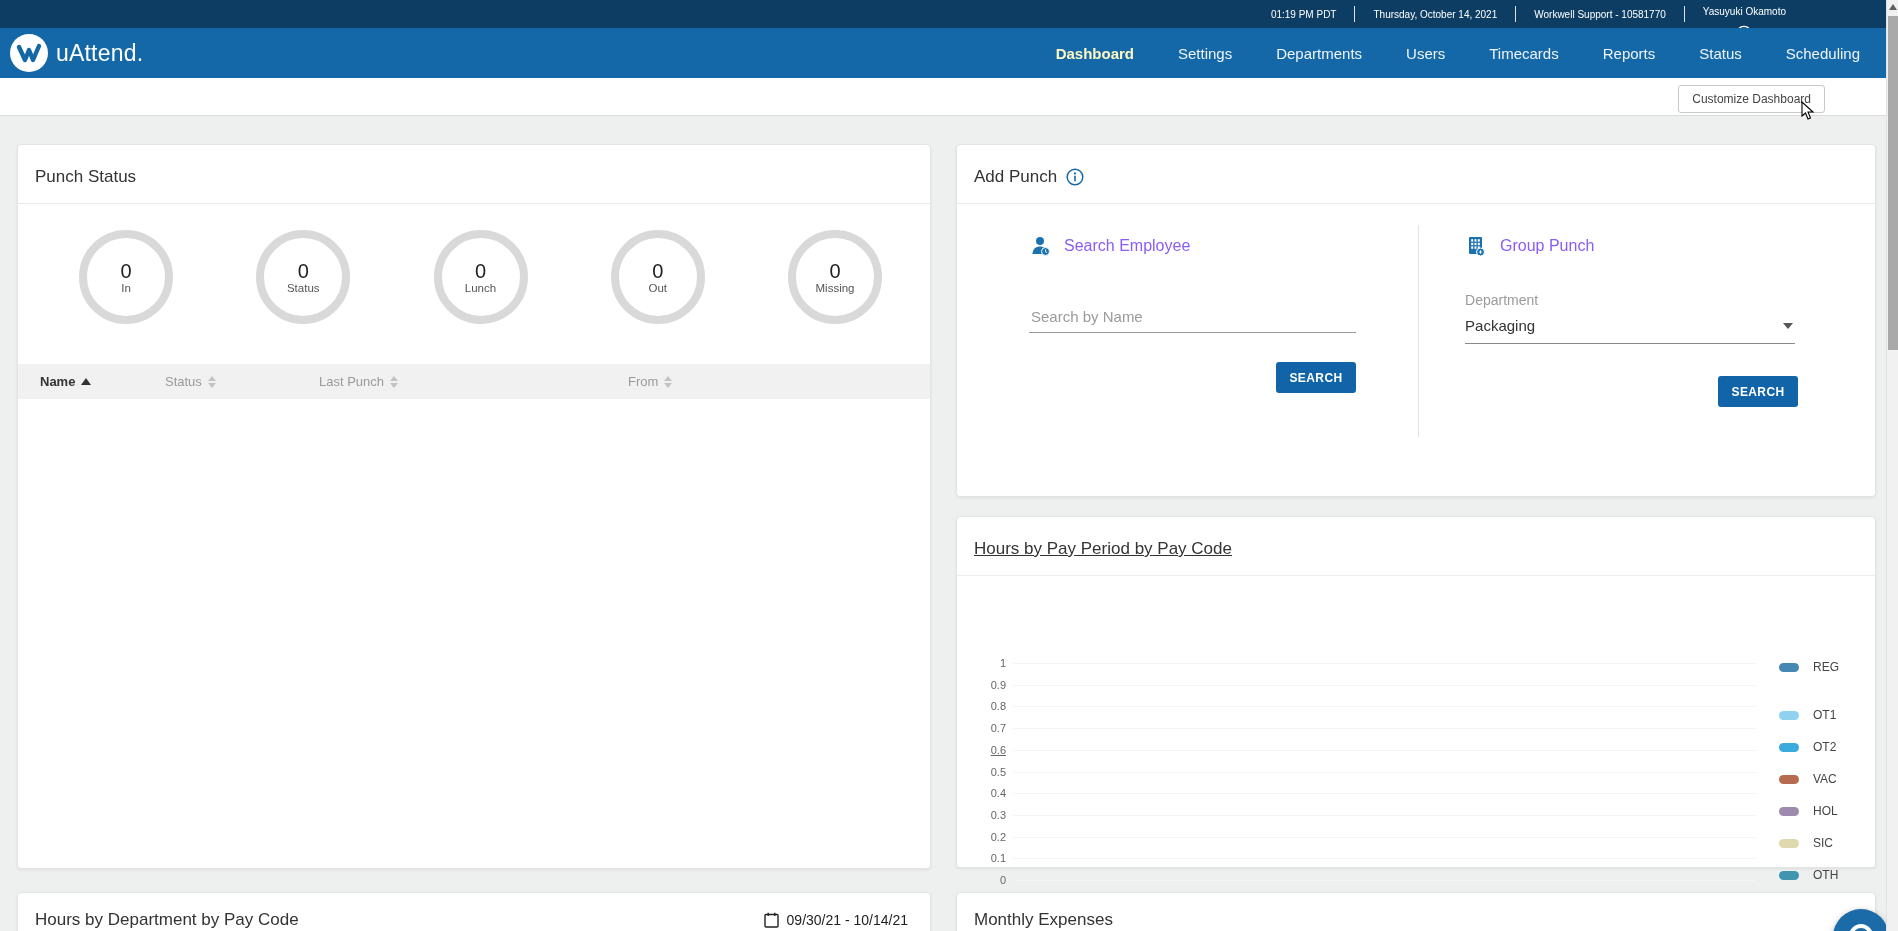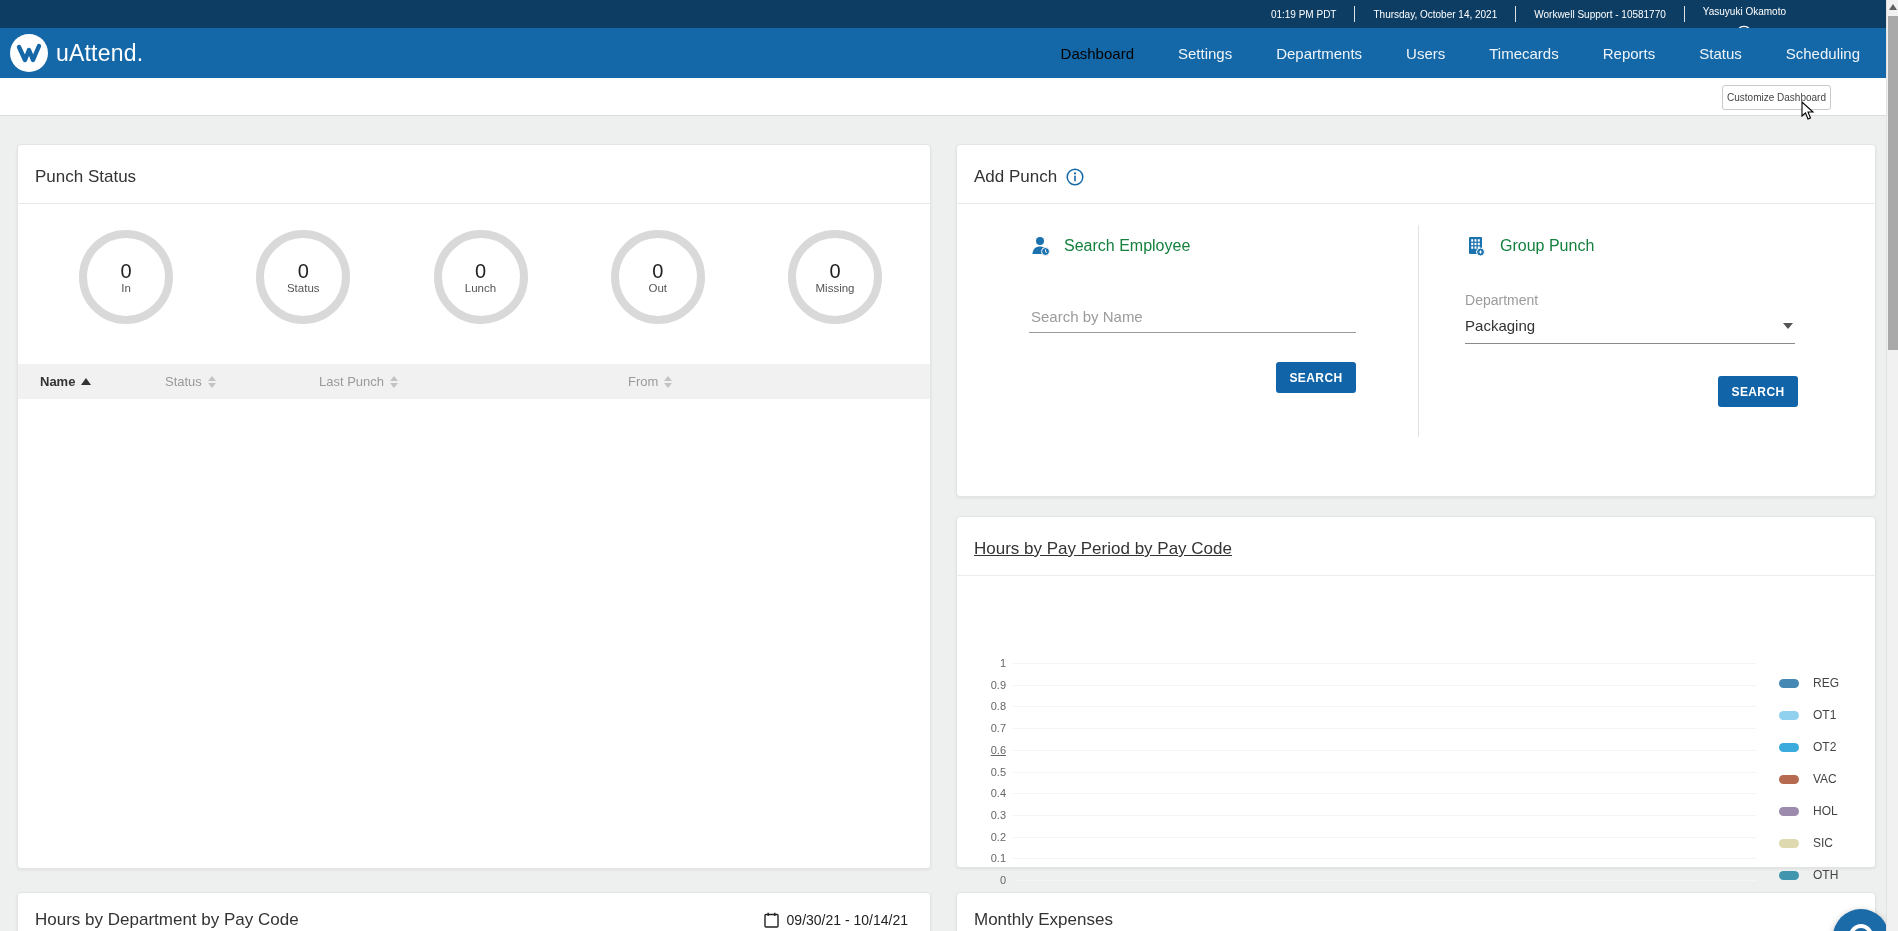--- a/index.html
+++ b/index.html
@@ -16,26 +16,26 @@
 
   
   .navbar { position:absolute; left:0; top:28px; width:1886px; height:50px; background:#1568a8;
             display:flex; align-items:center; padding:0 26px 0 10px; }
   .logo { display:flex; align-items:center; gap:8px; }
   .logo-circle { width:38px; height:38px; border-radius:50%; background:#fff; display:flex;
                  align-items:center; justify-content:center; }
   .logo-text { color:#fff; font-size:23px; letter-spacing:.2px; }
   .nav-items { margin-left:auto; display:flex; gap:44px; align-items:center; }
   .nav-item { color:rgba(255,255,255,.93); font-size:15px; cursor:pointer; white-space:nowrap; }
-  .nav-item.active { color:#000000; font-weight:normal; }
+  .nav-item.active { color:#fef9c3; font-weight:bold; }
 
   
   .header-strip { position:absolute; left:0; top:78px; width:1886px; height:38px; background:#fff;
                   border-bottom:1px solid #dcdcdc; }
-  .customize-btn { position:absolute; right:55px; top:7px; padding:6px 4px; font-size:10px; color:#444;
+  .customize-btn { position:absolute; right:61px; top:7px; padding:6px 13px; font-size:12px; color:#444;
                    background:#fff; border:1px solid #c9c9c9; border-radius:3px; cursor:pointer; }
 
   
   .card { position:absolute; background:#fff; border:1px solid #e4e4e4; border-radius:4px;
           box-shadow:0 1px 3px rgba(0,0,0,.07); }
   .card-title { font-size:17px; color:#333; }
   .title-row { padding:22px 17px 16px 17px; border-bottom:1px solid #e9e9e9; display:flex; align-items:center; gap:9px; }
 
   
   #punch-card { left:17px; top:144px; width:914px; height:725px; }
@@ -53,21 +53,21 @@
   .sort-both i { display:block; width:0; height:0; border-left:4px solid transparent; border-right:4px solid transparent; }
   .sort-both .up { border-bottom:5px solid #c3c3c3; }
   .sort-both .dn { border-top:5px solid #c3c3c3; }
 
   
   #addpunch-card { left:956px; top:144px; width:920px; height:353px; }
   .ap-sections { display:flex; position:relative; height:292px; }
   .ap-divider { position:absolute; left:461px; top:21px; height:212px; width:1px; background:#e3e3e3; }
   .ap-left { width:461px; padding:30px 0 0 72px; display:flex; flex-direction:column; }
   .ap-right { width:459px; padding:30px 0 0 48px; display:flex; flex-direction:column; }
-  .section-head { display:flex; align-items:center; gap:11px; font-size:16px; color:#15803d; }
+  .section-head { display:flex; align-items:center; gap:11px; font-size:16px; color:#8b5cf6; }
   .search-field { margin-top:46px; width:327px; }
   .search-field input { width:100%; border:none; border-bottom:1px solid #999; font-size:15px;
                         padding:4px 2px 7px 2px; outline:none; background:transparent; color:#333;
                         font-family:"Liberation Sans","DejaVu Sans",sans-serif; }
   .search-field input::placeholder { color:#9b9b9b; }
   .btn-search { margin-top:29px; width:80px; height:31px; background:#1064a7; color:#fff; border:none;
                 border-radius:3px; font-size:12px; font-weight:bold; letter-spacing:.4px; cursor:pointer;
                 align-self:flex-end; font-family:"Liberation Sans","DejaVu Sans",sans-serif; }
   .dept-field { margin-top:34px; width:330px; }
   .dept-label { font-size:14px; color:#9b9b9b; }
@@ -320,21 +320,21 @@
       <div class="ytick" style="top: 254.6px;">0.2</div>
       <div class="gridline" style="top: 282.3px;"></div>
       <div class="ytick" style="top: 276.3px;">0.1</div>
       <div class="gridline" style="top: 304px;"></div>
       <div class="ytick" style="top: 298px;">0</div>
       <div class="xlabel" style="left: 91px;">08/15 - 08/30</div>
       <div class="xlabel" style="left: 269px;">08/31 - 09/14</div>
       <div class="xlabel" style="left: 447px;">09/15 - 09/29</div>
       <div class="xlabel" style="left: 627px;">09/30 - 10/14</div>
       <div class="legend">
-        <div class="legend-row" style="top: 100px;">
+        <div class="legend-row" style="top: 84px;">
           <span class="legend-marker" style="background: rgb(70, 136, 180);"></span>
           <span class="legend-label">REG</span>
         </div>
         <div class="legend-row" style="top: 132px;">
           <span class="legend-marker" style="background: rgb(143, 209, 239);"></span>
           <span class="legend-label">OT1</span>
         </div>
         <div class="legend-row" style="top: 164px;">
           <span class="legend-marker" style="background: rgb(58, 171, 220);"></span>
           <span class="legend-label">OT2</span>

